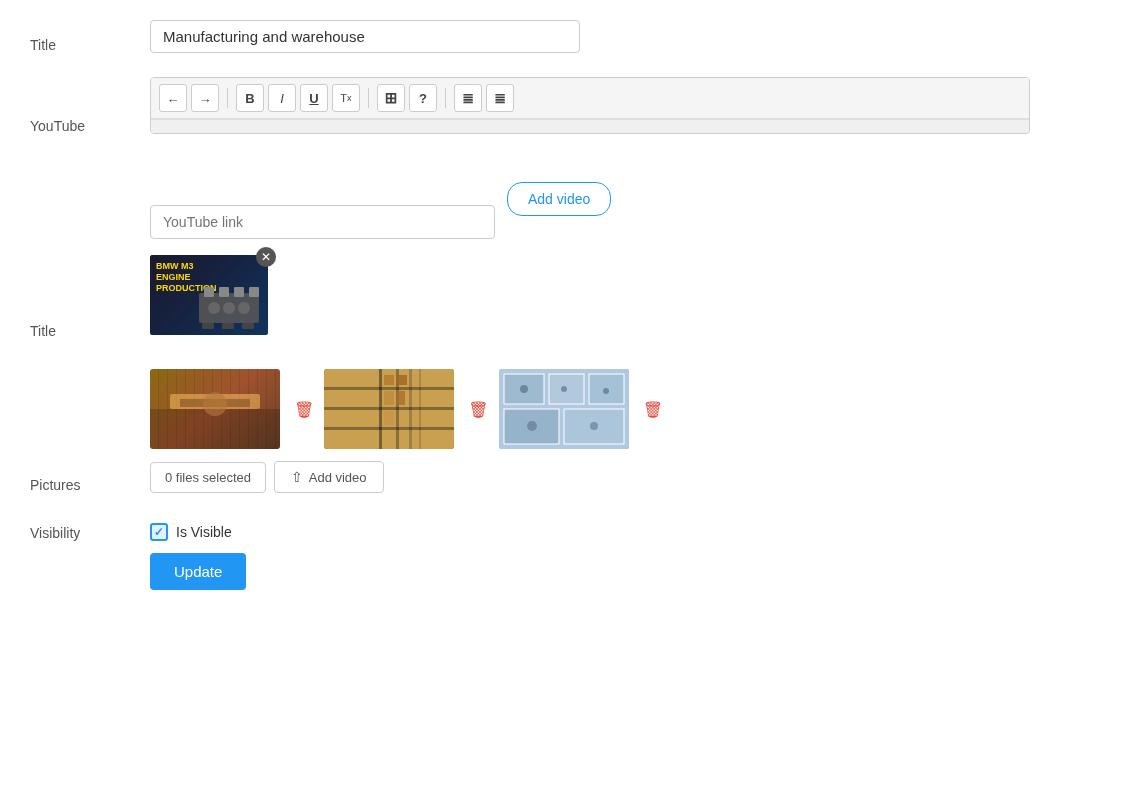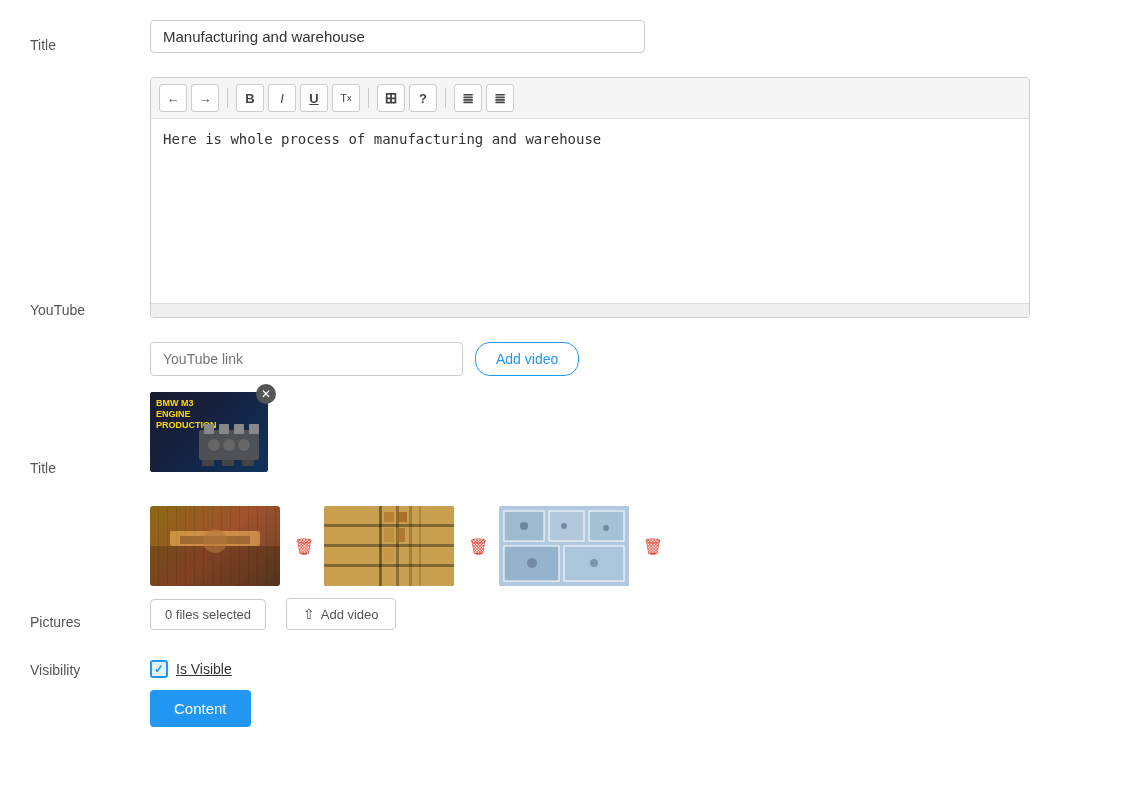--- a/index.html
+++ b/index.html
@@ -24,21 +24,21 @@
       padding-top: 8px;
       font-weight: 500;
     }
 
     .form-control {
       flex: 1;
     }
 
     
     .title-input {
-      width: 495px;
+      width: 430px;
       padding: 7px 12px;
       border: 1px solid #ccc;
       border-radius: 4px;
       font-size: 15px;
       color: #333;
       outline: none;
     }
 
     
     .editor-wrapper {
@@ -108,27 +108,28 @@
 
     
     .videos-input-row {
       display: flex;
       align-items: center;
       gap: 12px;
       margin-bottom: 10px;
     }
 
     .youtube-input {
-      width: 313px;
+      width: 345px;
       padding: 8px 12px;
       border: 1px solid #ccc;
       border-radius: 4px;
       font-size: 14px;
       color: #999;
       outline: none;
+      margin-top: 47px;
     }
 
     .add-video-btn {
       padding: 8px 20px;
       border: 1.5px solid #2196f3;
       background: #fff;
       color: #2196f3;
       border-radius: 15px;
       font-size: 14px;
       cursor: pointer;
@@ -243,21 +244,21 @@
       color: #e74c3c;
       cursor: pointer;
       font-size: 16px;
       margin-left: 4px;
       align-self: center;
     }
 
     .file-upload-row {
       display: flex;
       align-items: center;
-      gap: 20px;
+      gap: 8px;
       margin-top: 4px;
     }
 
     .files-selected-btn {
       padding: 7px 14px;
       border: 1px solid #ccc;
       background: #fff;
       border-radius: 4px;
       font-size: 13px;
       color: #555;
@@ -299,21 +300,20 @@
 
     .checkbox-custom .checkmark {
       color: #2196f3;
       font-size: 12px;
       font-weight: bold;
     }
 
     .visibility-label {
       font-size: 14px;
       color: #333;
-      text-decoration: underline;
     }
 
     
     .update-btn {
       padding: 10px 24px;
       background: #2196f3;
       color: #fff;
       border: none;
       border-radius: 4px;
       font-size: 15px;
@@ -362,21 +362,20 @@
         <button class="toolbar-btn italic">I</button>
         <button class="toolbar-btn underline">U</button>
         <button class="toolbar-btn" style="font-size:11px; font-weight:normal;">T<sub>x</sub></button>
         <div class="toolbar-separator"></div>
         <button class="toolbar-btn" style="font-size:15px;">⊞</button>
         <button class="toolbar-btn">?</button>
         <div class="toolbar-separator"></div>
         <button class="toolbar-btn" style="font-size:14px;">≣</button>
         <button class="toolbar-btn" style="font-size:14px;">≣</button>
       </div>
-      <textarea class="editor-content" rows="8" style="">Here is whole process of manufacturing and warehouse</textarea>
       <div class="editor-scrollbar-area"></div>
     </div>
   </div>
 </div>
 
 <div class="form-row" style="margin-bottom:16px;">
   <div class="form-label">Title</div>
   <div class="form-control">
     <div class="videos-input-row">
       <input type="text" class="youtube-input" placeholder="YouTube link" style="">
@@ -488,15 +487,15 @@
         <span class="checkmark">✓</span>
       </div>
       <span class="visibility-label">Is Visible</span>
     </div>
   </div>
 </div>
 
 <div class="form-row">
   <div class="form-label"></div>
   <div class="form-control">
-    <button class="update-btn">Content</button>
+    <button class="update-btn">Update</button>
   </div>
 </div>
 
 </body></html>

